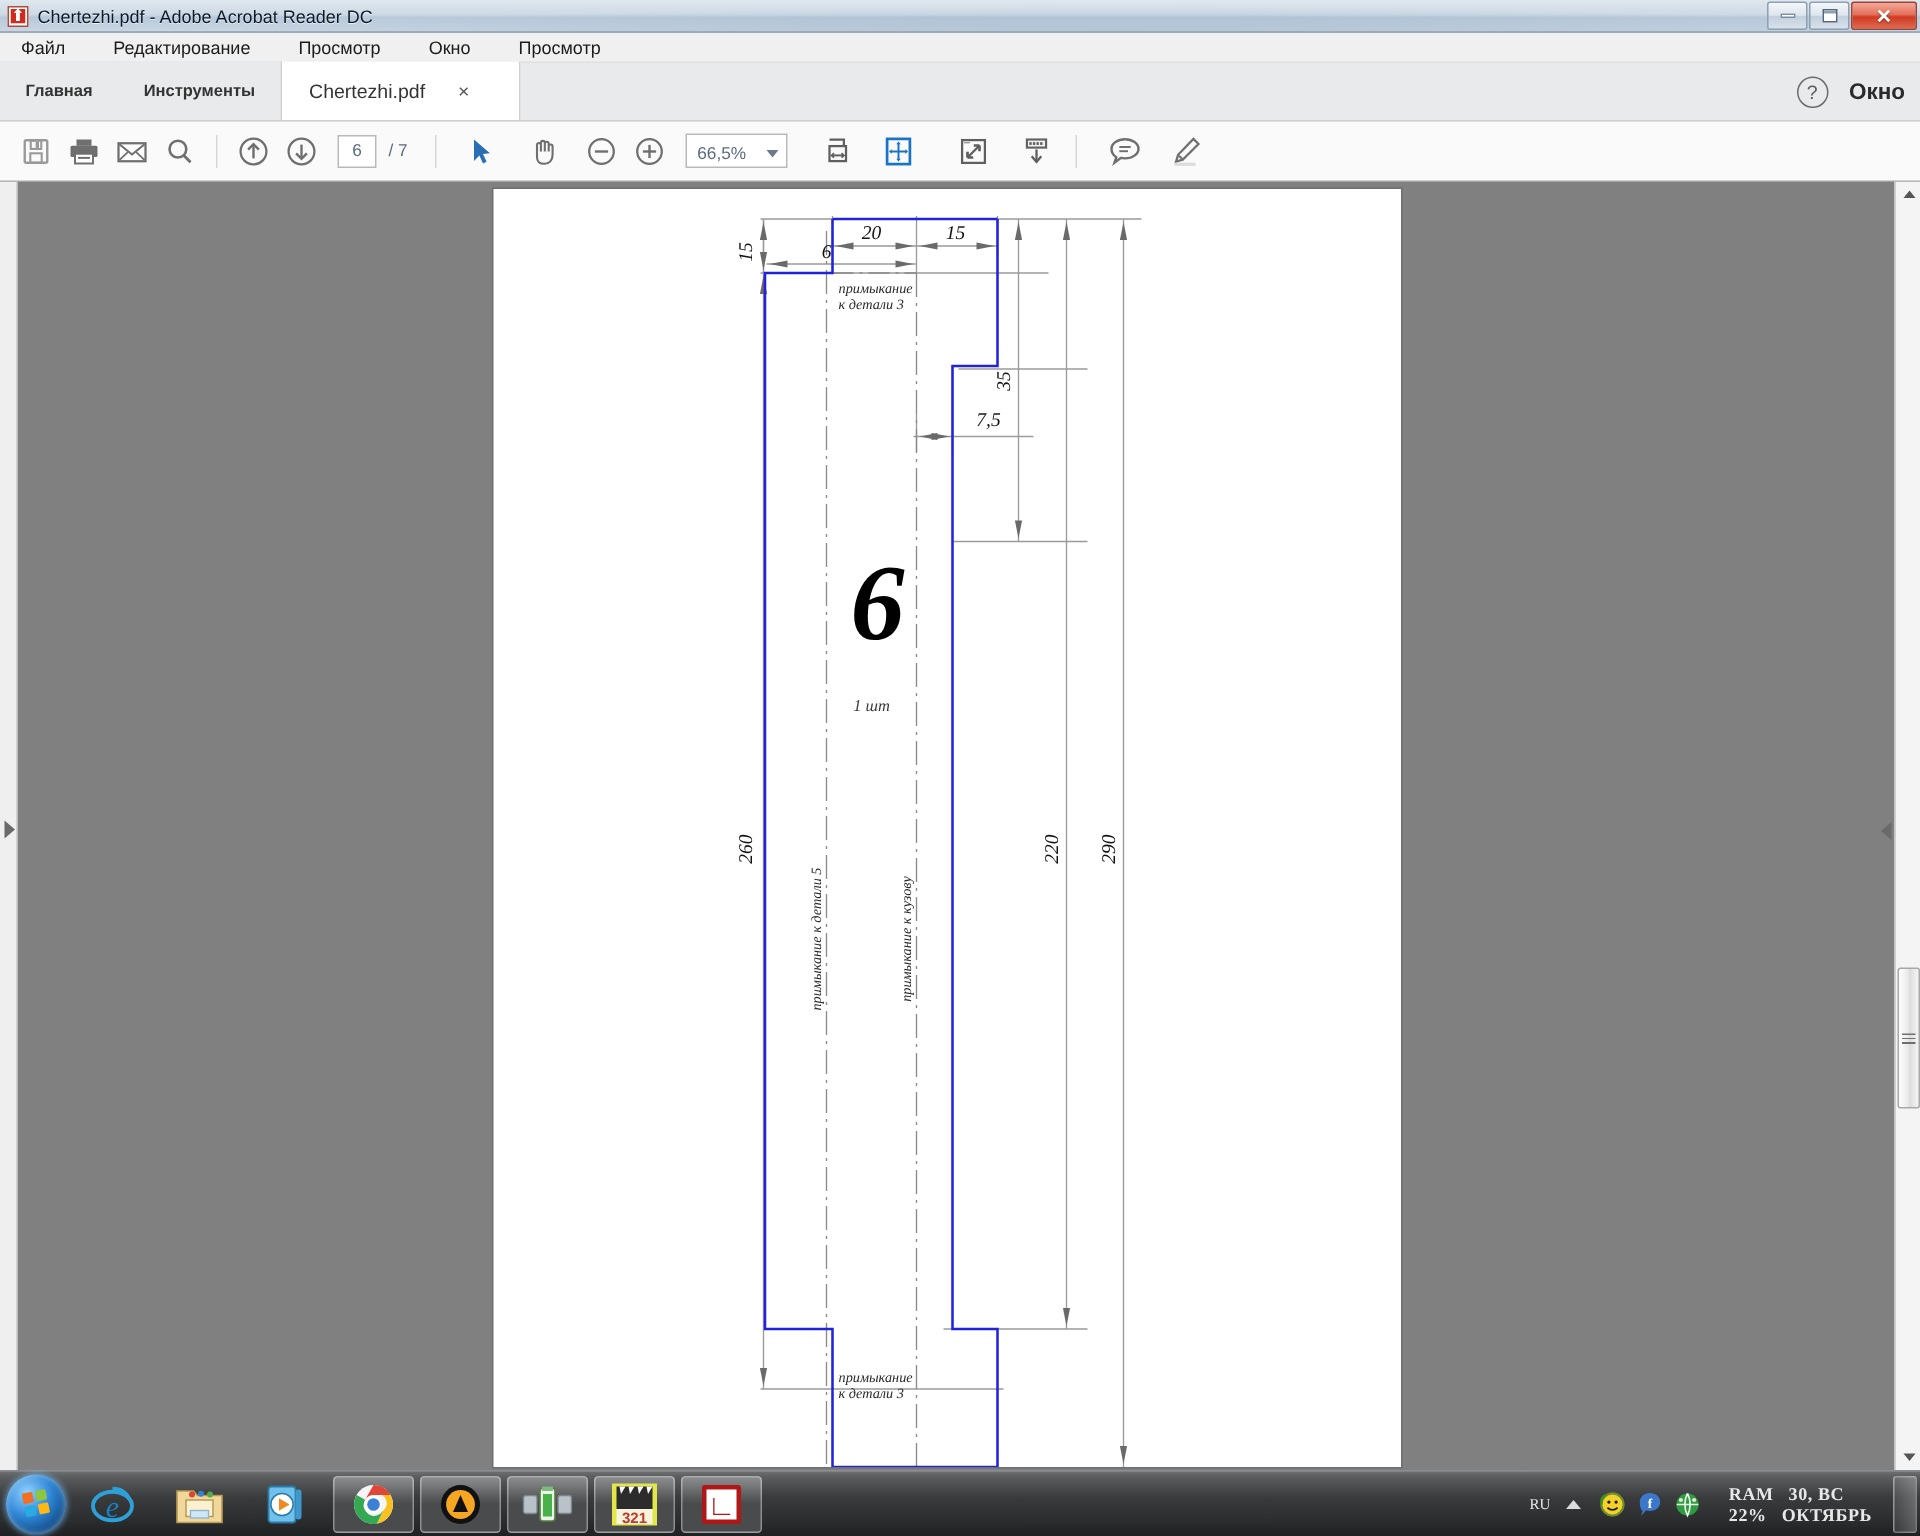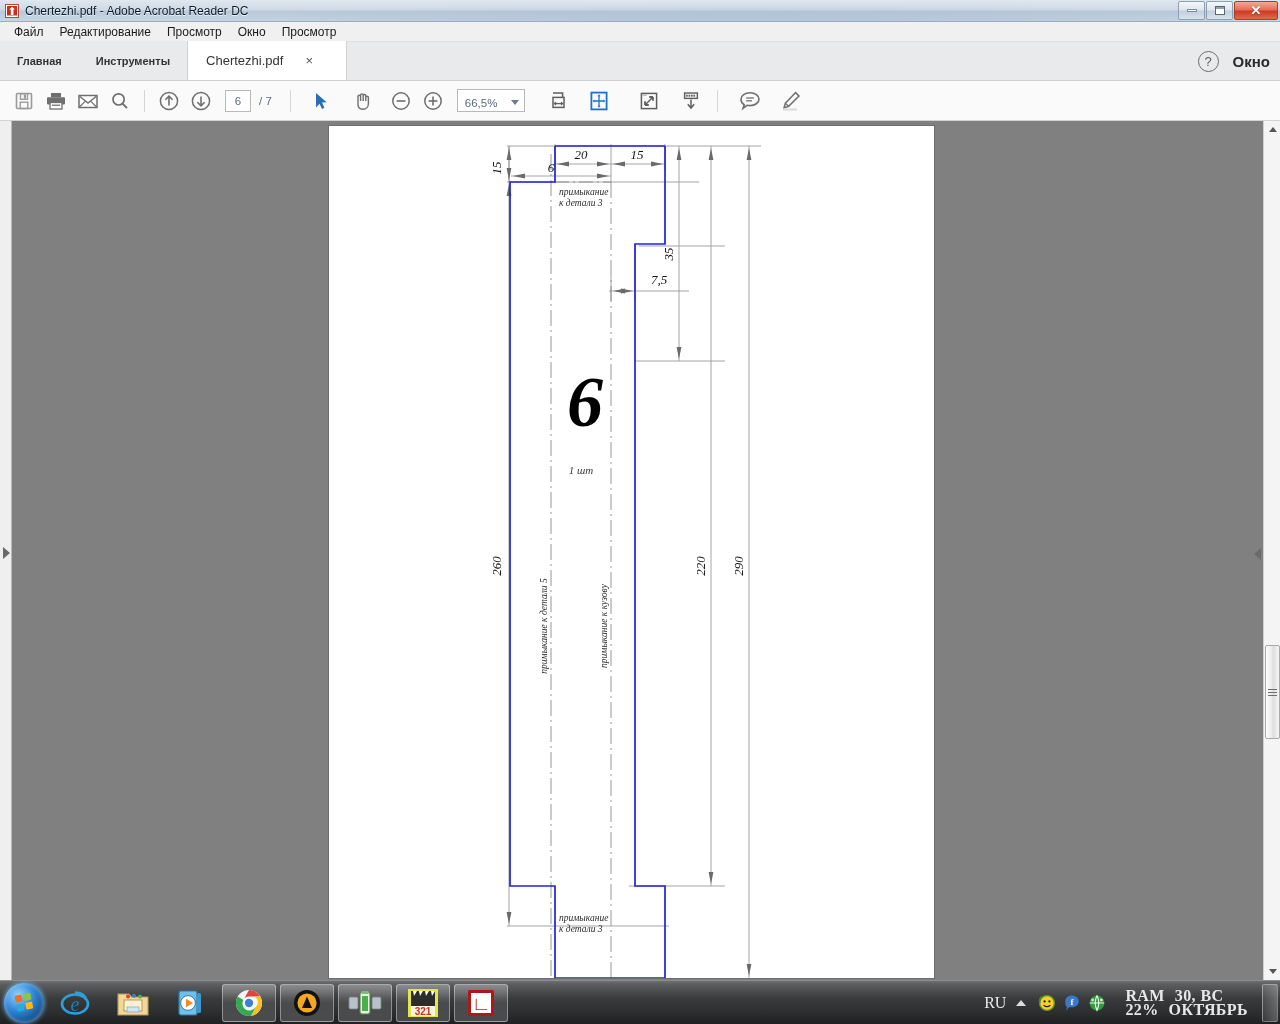--- a/index.html
+++ b/index.html
@@ -61,21 +61,21 @@
   .winbtn .max { width:10px;height:9px;border:1px solid #55657a; background:#fff;
                  box-shadow: inset 0 2px 0 #8fa0b2; }
   .winbtn .x { color:#fff; font-size:13px; font-weight:bold; line-height:1;
                text-shadow:0 1px 1px rgba(0,0,0,.45); }
 
   
   .menubar {
     position:absolute; left:0; top:22px; width:1280px; height:20px;
     background: #f0f0f0;
     border-bottom:1px solid #e0e0e0;
-    display:flex; align-items:center; padding-left: 6px; gap: 0;
+    display:flex; align-items:center; padding-left: 6px; gap: 16px;
   }
   .menuitem { font-size:12px; color:#1b1b1b; padding: 2px 8px; cursor:default; }
 
   
   .tabstrip {
     position:absolute; left:0; top:42px; width:1280px; height:39px;
     background:#e9eaeb; border-bottom:1px solid #cfd0d1;
     display:flex; align-items:flex-end;
   }
   .tabbtn {
@@ -198,25 +198,25 @@
     position:relative;
   }
   .tbitem.pinned { background:transparent; }
   .tbitem.open {
     background: linear-gradient(to bottom, rgba(255,255,255,.30) 0%, rgba(255,255,255,.10) 50%, rgba(255,255,255,.18) 100%);
     border:1px solid rgba(255,255,255,.38);
   }
   .tray {
     position:absolute; right:0; top:0; height:44px; display:flex; align-items:center; gap: 0;
   }
-  .tray-lang { font-size:16px; color:#eaeaea; font-family:"Liberation Serif", serif; margin-right:10px; }
+  .tray-lang { font-size:10px; color:#eaeaea; font-family:"Liberation Serif", serif; margin-right:10px; }
   .tray-up { width:0;height:0;border-left:5px solid transparent;border-right:5px solid transparent;border-bottom:6px solid #dcdcdc; margin-right:12px;}
   .tray-ico { width:18px;height:18px;margin-right:7px;position:relative; }
   .ramblock {
-    font-family:"Liberation Serif", serif; font-size:16px; color:#e8e8e8; font-weight:bold;
+    font-family:"Liberation Serif", serif; font-size:12px; color:#e8e8e8; font-weight:bold;
     line-height:14px; margin: 0 14px 0 12px; letter-spacing:.4px; white-space:nowrap;
   }
   .ramblock div { display:flex; gap:10px; }
   .clock {
     width: 158px; height: 36px; margin-right: 6px;
     background:#0d0f0c; border:1px solid #5e6260; border-radius:2px;
     display:flex;align-items:center;justify-content:center;
     box-shadow: inset 0 0 10px rgba(0,0,0,.9);
   }
   .clock span {

